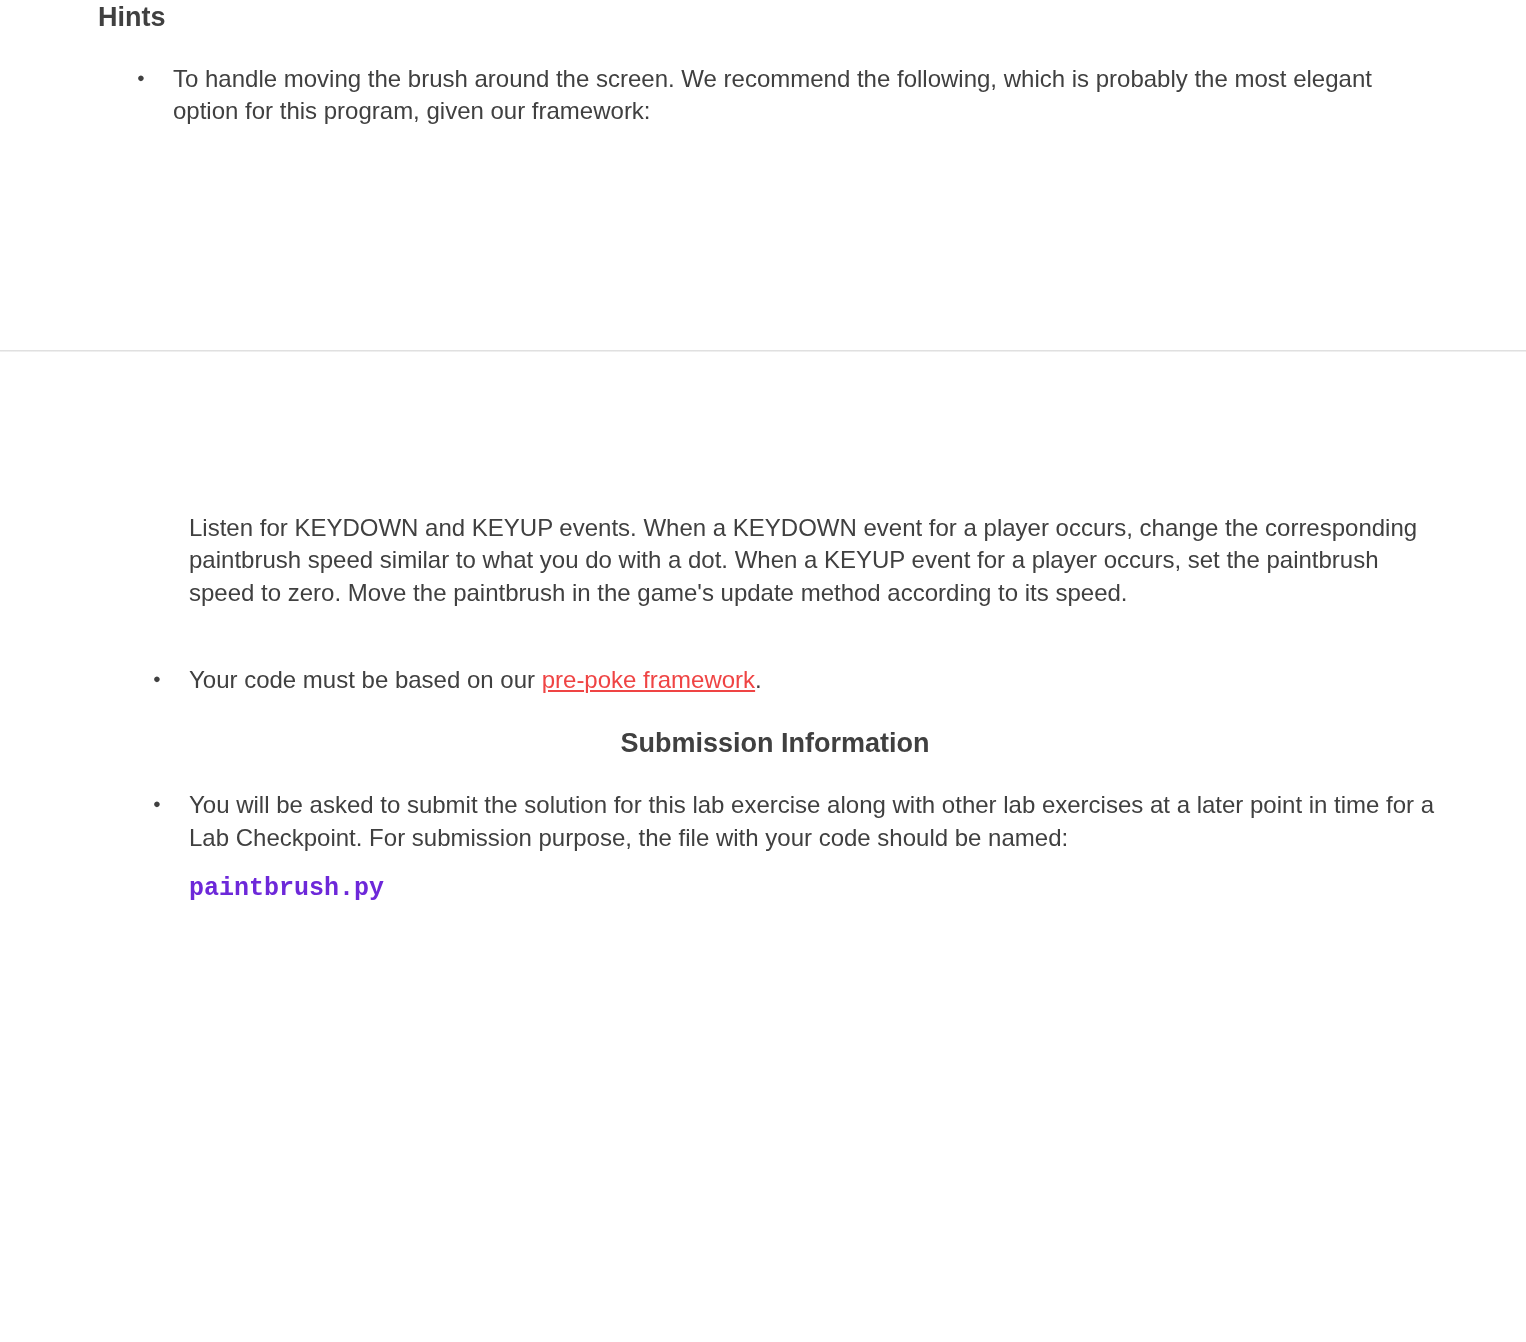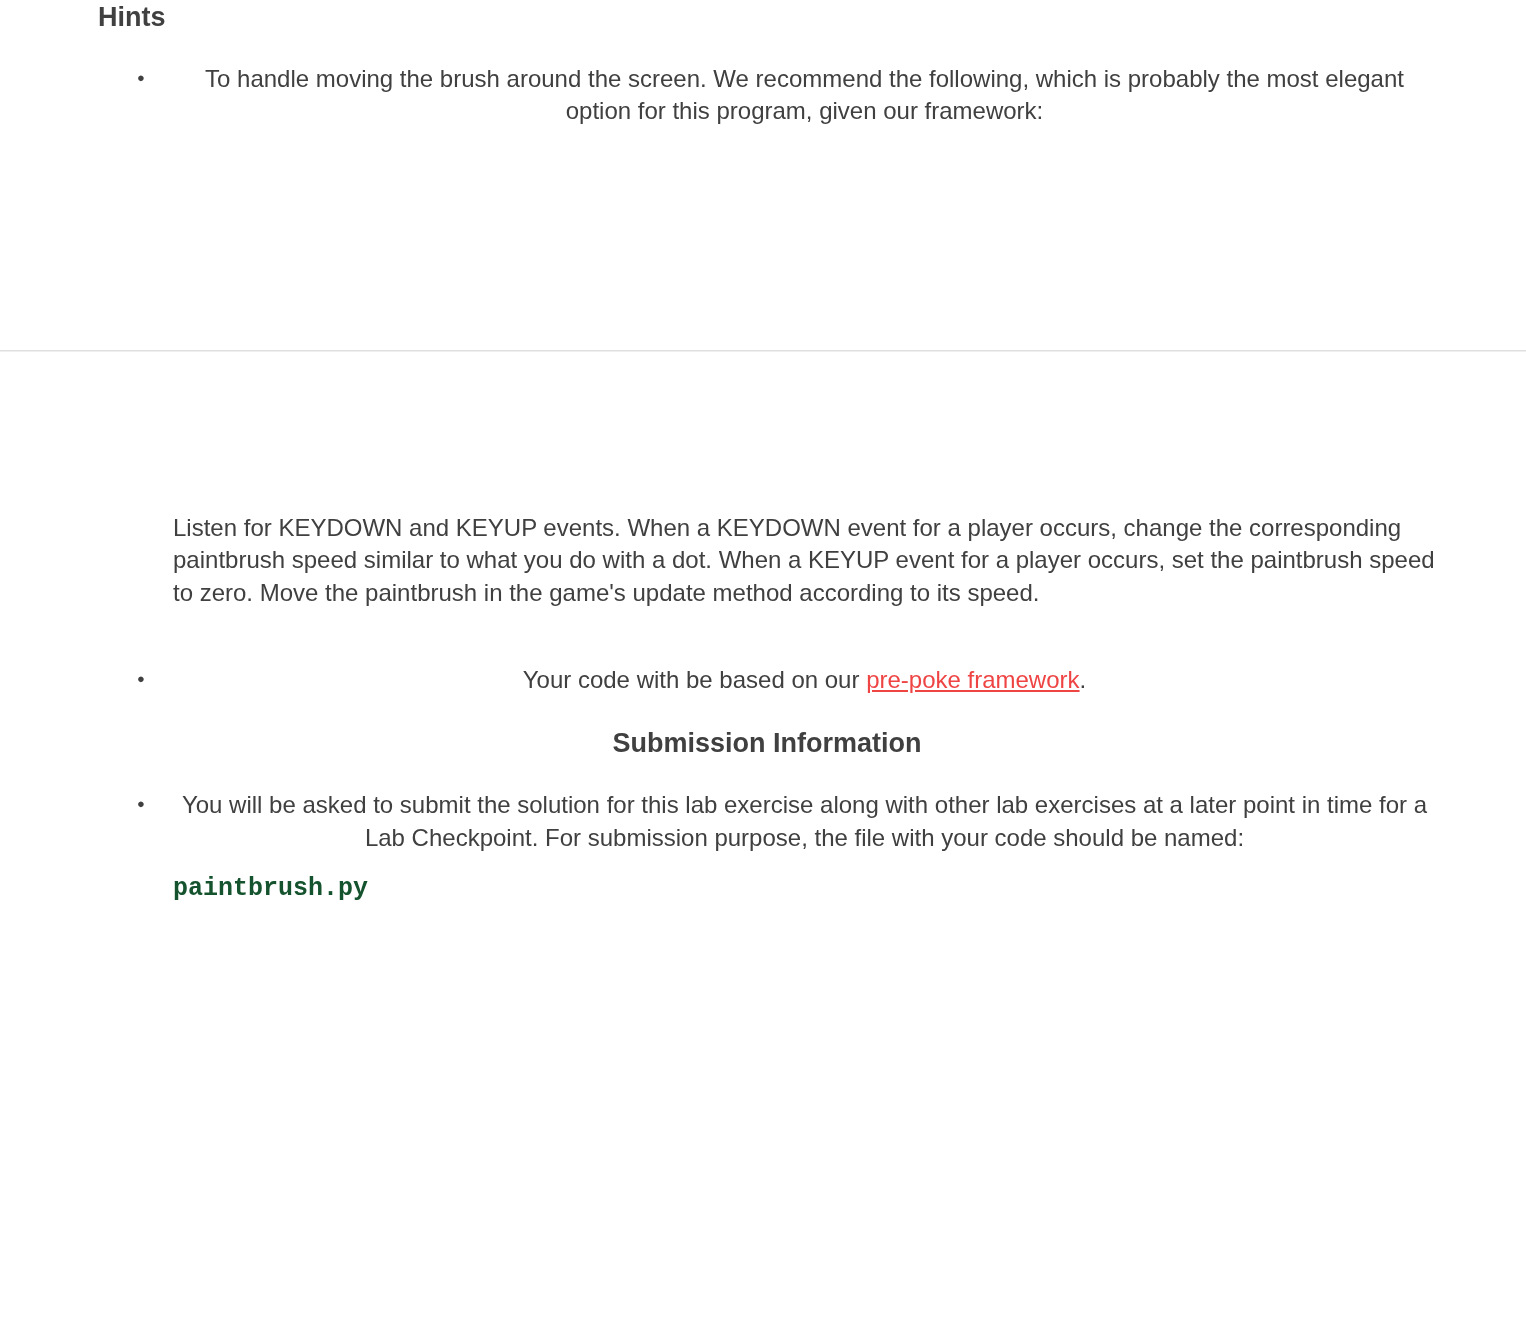--- a/index.html
+++ b/index.html
@@ -20,21 +20,20 @@
     }
     h2 {
       font-size: 27px;
       font-weight: bold;
       color: #404040;
       margin-bottom: 30px;
     }
     ul {
       list-style: none;
       padding-left: 75px;
-      text-align: center;
     }
     li {
       position: relative;
       font-size: 24px;
       line-height: 1.35;
       color: #404040;
       margin-bottom: 12px;
     }
     li::before {
       content: "●";
@@ -51,20 +50,21 @@
       width: 100%;
       height: 2px;
       background: linear-gradient(to bottom, #e8e8e8, #f5f5f5);
       border-top: 1px solid #e0e0e0;
       margin-left: -98px;
       margin-right: -90px;
       width: 1526px;
     }
     .section-2 {
       padding-top: 160px;
+      margin-left: 16px;
     }
     .indented-para {
       padding-left: 75px;
       font-size: 24px;
       line-height: 1.35;
       color: #404040;
       margin-bottom: 55px;
     }
     .heading-resources {
       margin-bottom: 30px;
@@ -75,21 +75,21 @@
       text-align: center;
     }
     a {
       color: #ef4444;
       text-decoration: underline;
     }
     .code-filename {
       font-family: "Courier New", Courier, monospace;
       font-weight: bold;
       font-size: 25px;
-      color: #14532d;
+      color: #6d28d9;
       padding-left: 75px;
       margin-top: 20px;
     }
     .resources-list {
       margin-bottom: 20px;
     }
   </style>
 </head>
 <body>
 
@@ -101,21 +101,21 @@
     </ul>
   </div>
 
   <div class="divider"></div>
 
   <div class="section-2">
     <p class="indented-para">Listen for KEYDOWN and KEYUP events. When a KEYDOWN event for a player occurs, change the corresponding paintbrush speed similar to what you do with a dot. When a KEYUP event for a player occurs, set the paintbrush speed to zero. Move the paintbrush in the game's update method according to its speed.</p>
 
     <ul class="resources-list">
       <li>
-        <span>Your code with be based on our </span><a href="#">pre-poke framework</a><span>.</span>
+        <span>Your code must be based on our </span><a href="#">pre-poke framework</a><span>.</span>
       </li>
     </ul>
 
     <h2 class="heading-submission">Submission Information</h2>
     <ul>
       <li>You will be asked to submit the solution for this lab exercise along with other lab exercises at a later point in time for a Lab Checkpoint. For submission purpose, the file with your code should be named:</li>
     </ul>
     <p class="code-filename">paintbrush.py</p>
   </div>
 </div>

